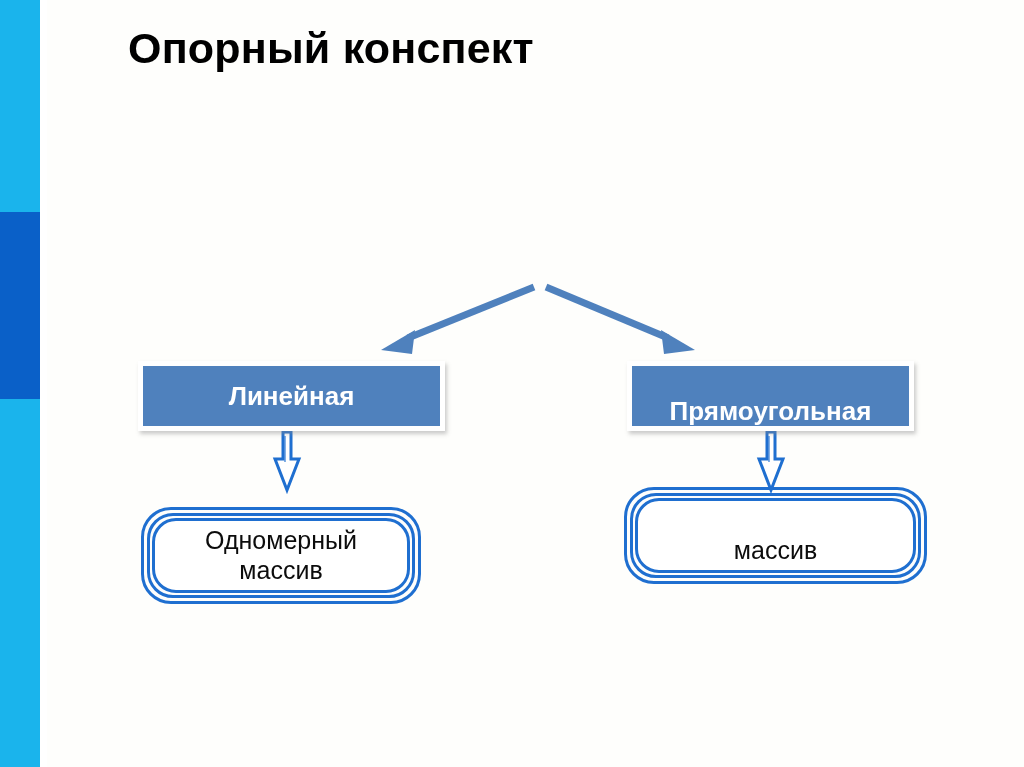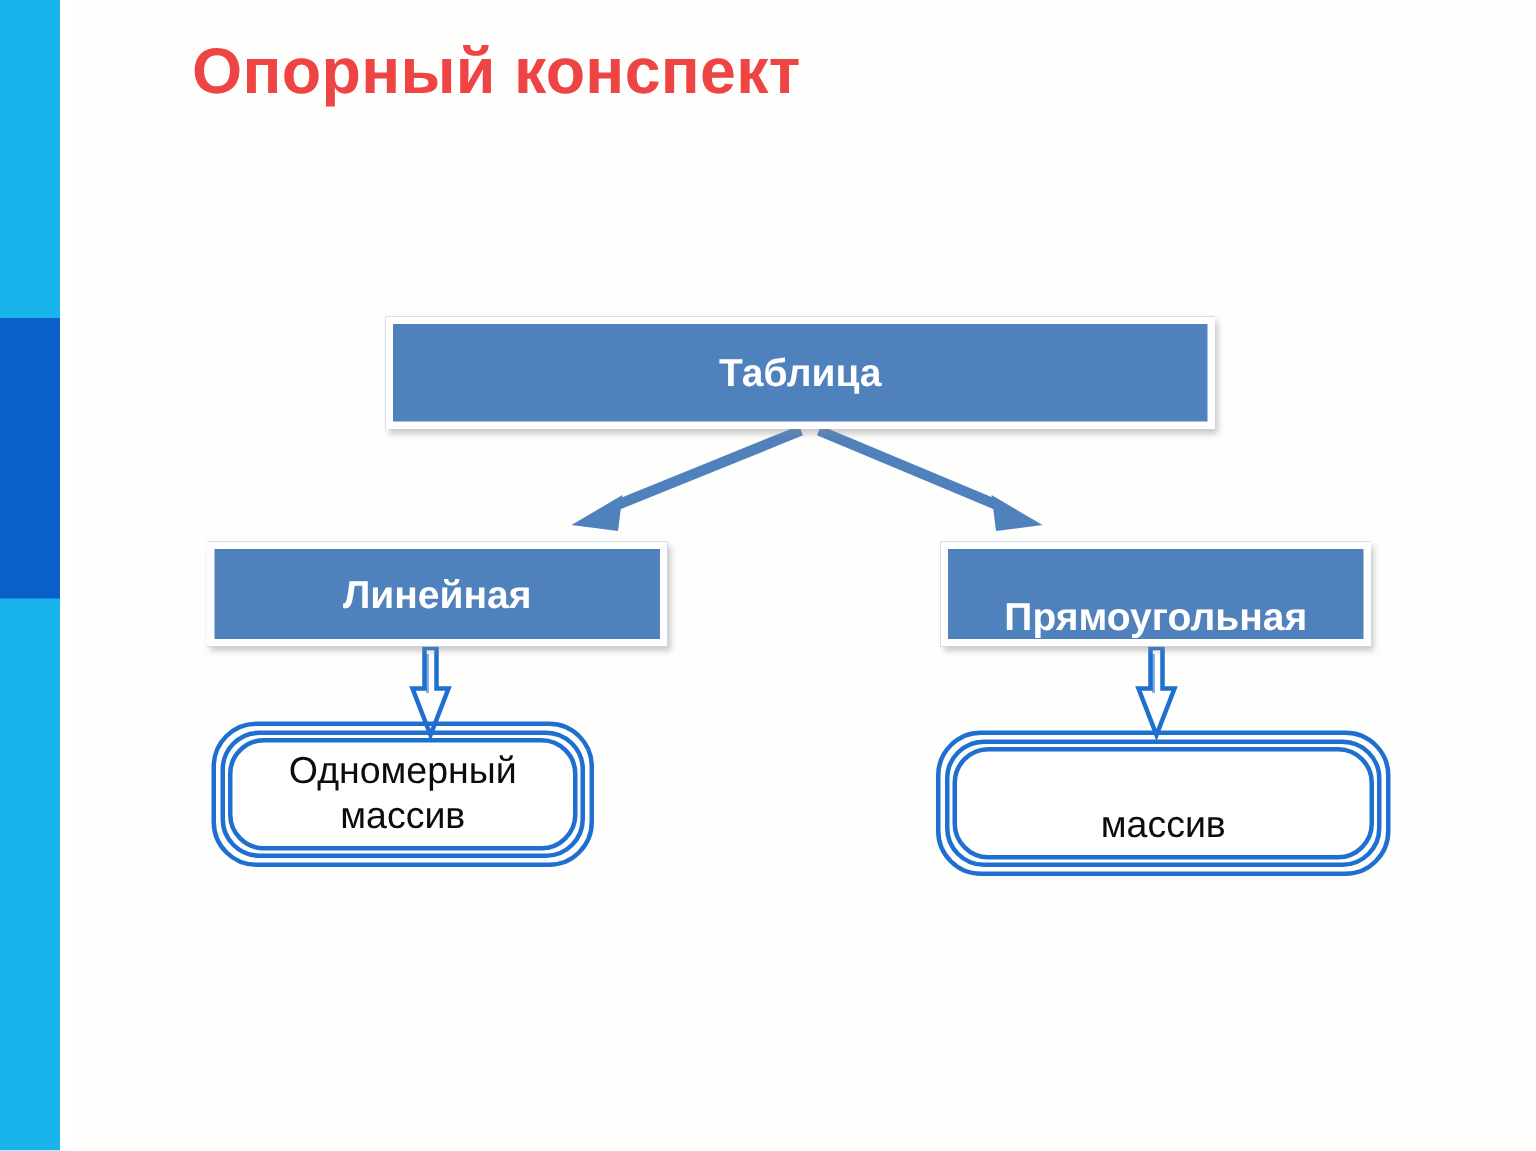--- a/index.html
+++ b/index.html
@@ -48,21 +48,21 @@
     background: #ffffff;
   }
 
   
   .title {
     position: absolute;
     left: 128px;
     top: 24px;
     font-size: 43px;
     font-weight: bold;
-    color: #ef4444;
+    color: #000000;
     letter-spacing: 0.2px;
     white-space: nowrap;
   }
 
   
   .node-box {
     position: absolute;
     background: #4f81bd;
     border: 5px solid #ffffff;
     box-shadow: 2px 3px 4px rgba(140,140,140,0.45);
@@ -132,22 +132,22 @@
     z-index: 2;
     color: #0c0c0c;
     font-size: 25px;
     line-height: 1.18;
     text-align: center;
     font-weight: normal;
   }
 
   #box-odnomerny {
     left: 152px;
-    top: 492px;
-    width: 233px;
+    top: 518px;
+    width: 258px;
     height: 75px;
   }
   #box-dvumerny {
     left: 635px;
     top: 498px;
     width: 281px;
     height: 75px;
   }
 
   
@@ -188,23 +188,20 @@
       <path d="M 283 432 L 291 432 L 291 459 L 299 459 L 287 490 L 275 459 L 283 459 Z" fill="#ffffff" stroke="#1f6fd0" stroke-width="3" stroke-linejoin="miter"></path>
       <path d="M 285 436 L 285 462" stroke="#1f6fd0" stroke-width="2" opacity="0.55"></path>
     </g>
 
     <g>
       <path d="M 767 432 L 775 432 L 775 459 L 783 459 L 771 490 L 759 459 L 767 459 Z" fill="#ffffff" stroke="#1f6fd0" stroke-width="3" stroke-linejoin="miter"></path>
       <path d="M 769 436 L 769 462" stroke="#1f6fd0" stroke-width="2" opacity="0.55"></path>
     </g>
   </svg>
 
-  <div class="node-box" id="box-tablica">
-    <span class="node-label">Таблица</span>
-  </div>
 
   <div class="node-box" id="box-lineynaya">
     <span class="node-label">Линейная</span>
   </div>
 
   <div class="node-box" id="box-pryamougolnaya">
     <span class="node-label">Прямоугольная</span>
   </div>
 
   <div class="leaf-box" id="box-odnomerny">

